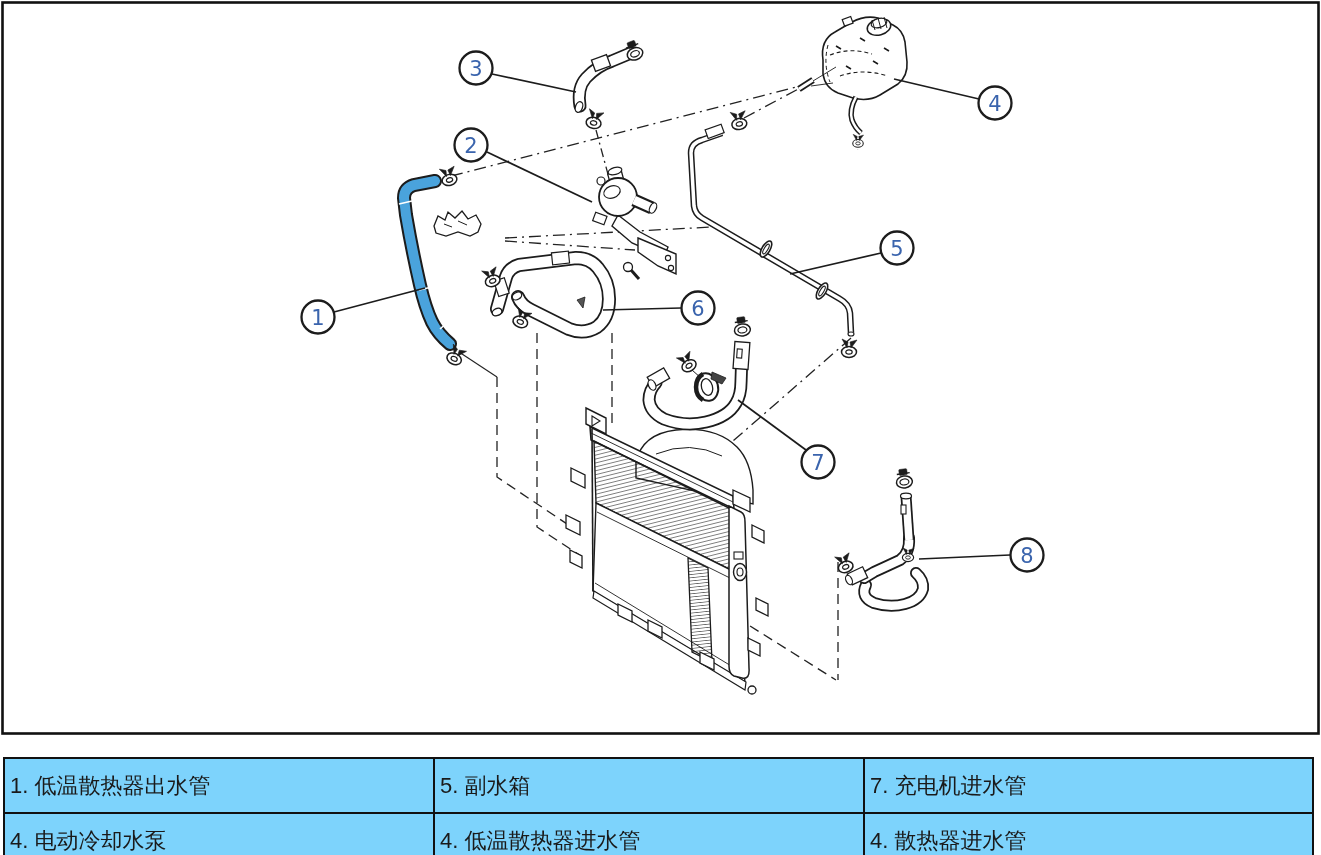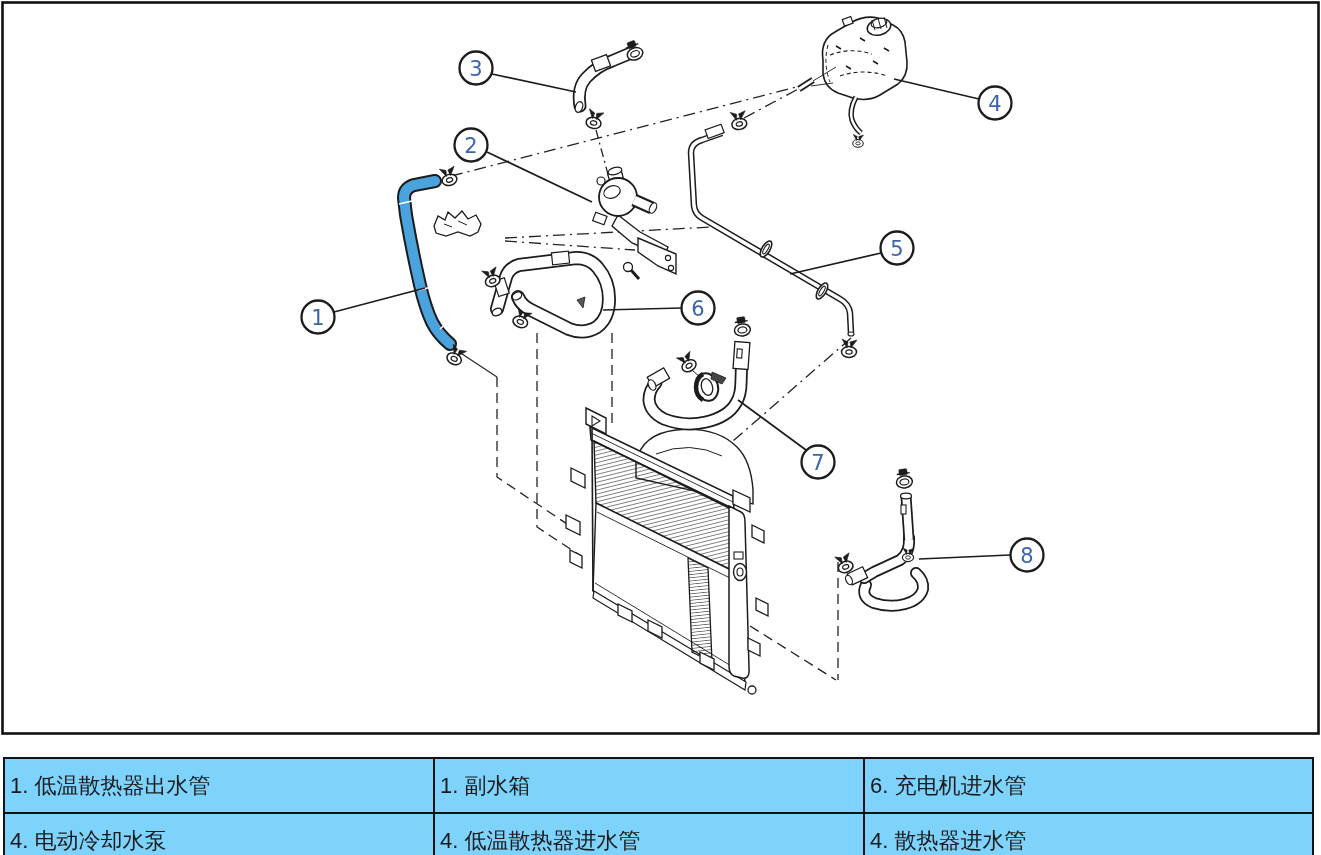--- a/index.html
+++ b/index.html
@@ -276,22 +276,22 @@
 
   <table class="legend">
     <colgroup>
       <col style="width:430px">
         <col style="width:430px">
         <col>
     </colgroup>
     <tbody>
       <tr>
         <td>1. 低温散热器出水管</td>
-        <td>1. 副水箱</td>
-        <td>6. 充电机进水管</td>
+        <td>5. 副水箱</td>
+        <td>7. 充电机进水管</td>
       </tr>
       <tr>
         <td>4. 电动冷却水泵</td>
         <td>4. 低温散热器进水管</td>
         <td>4. 散热器进水管</td>
       </tr>
     </tbody>
   </table>
 </div>
 

